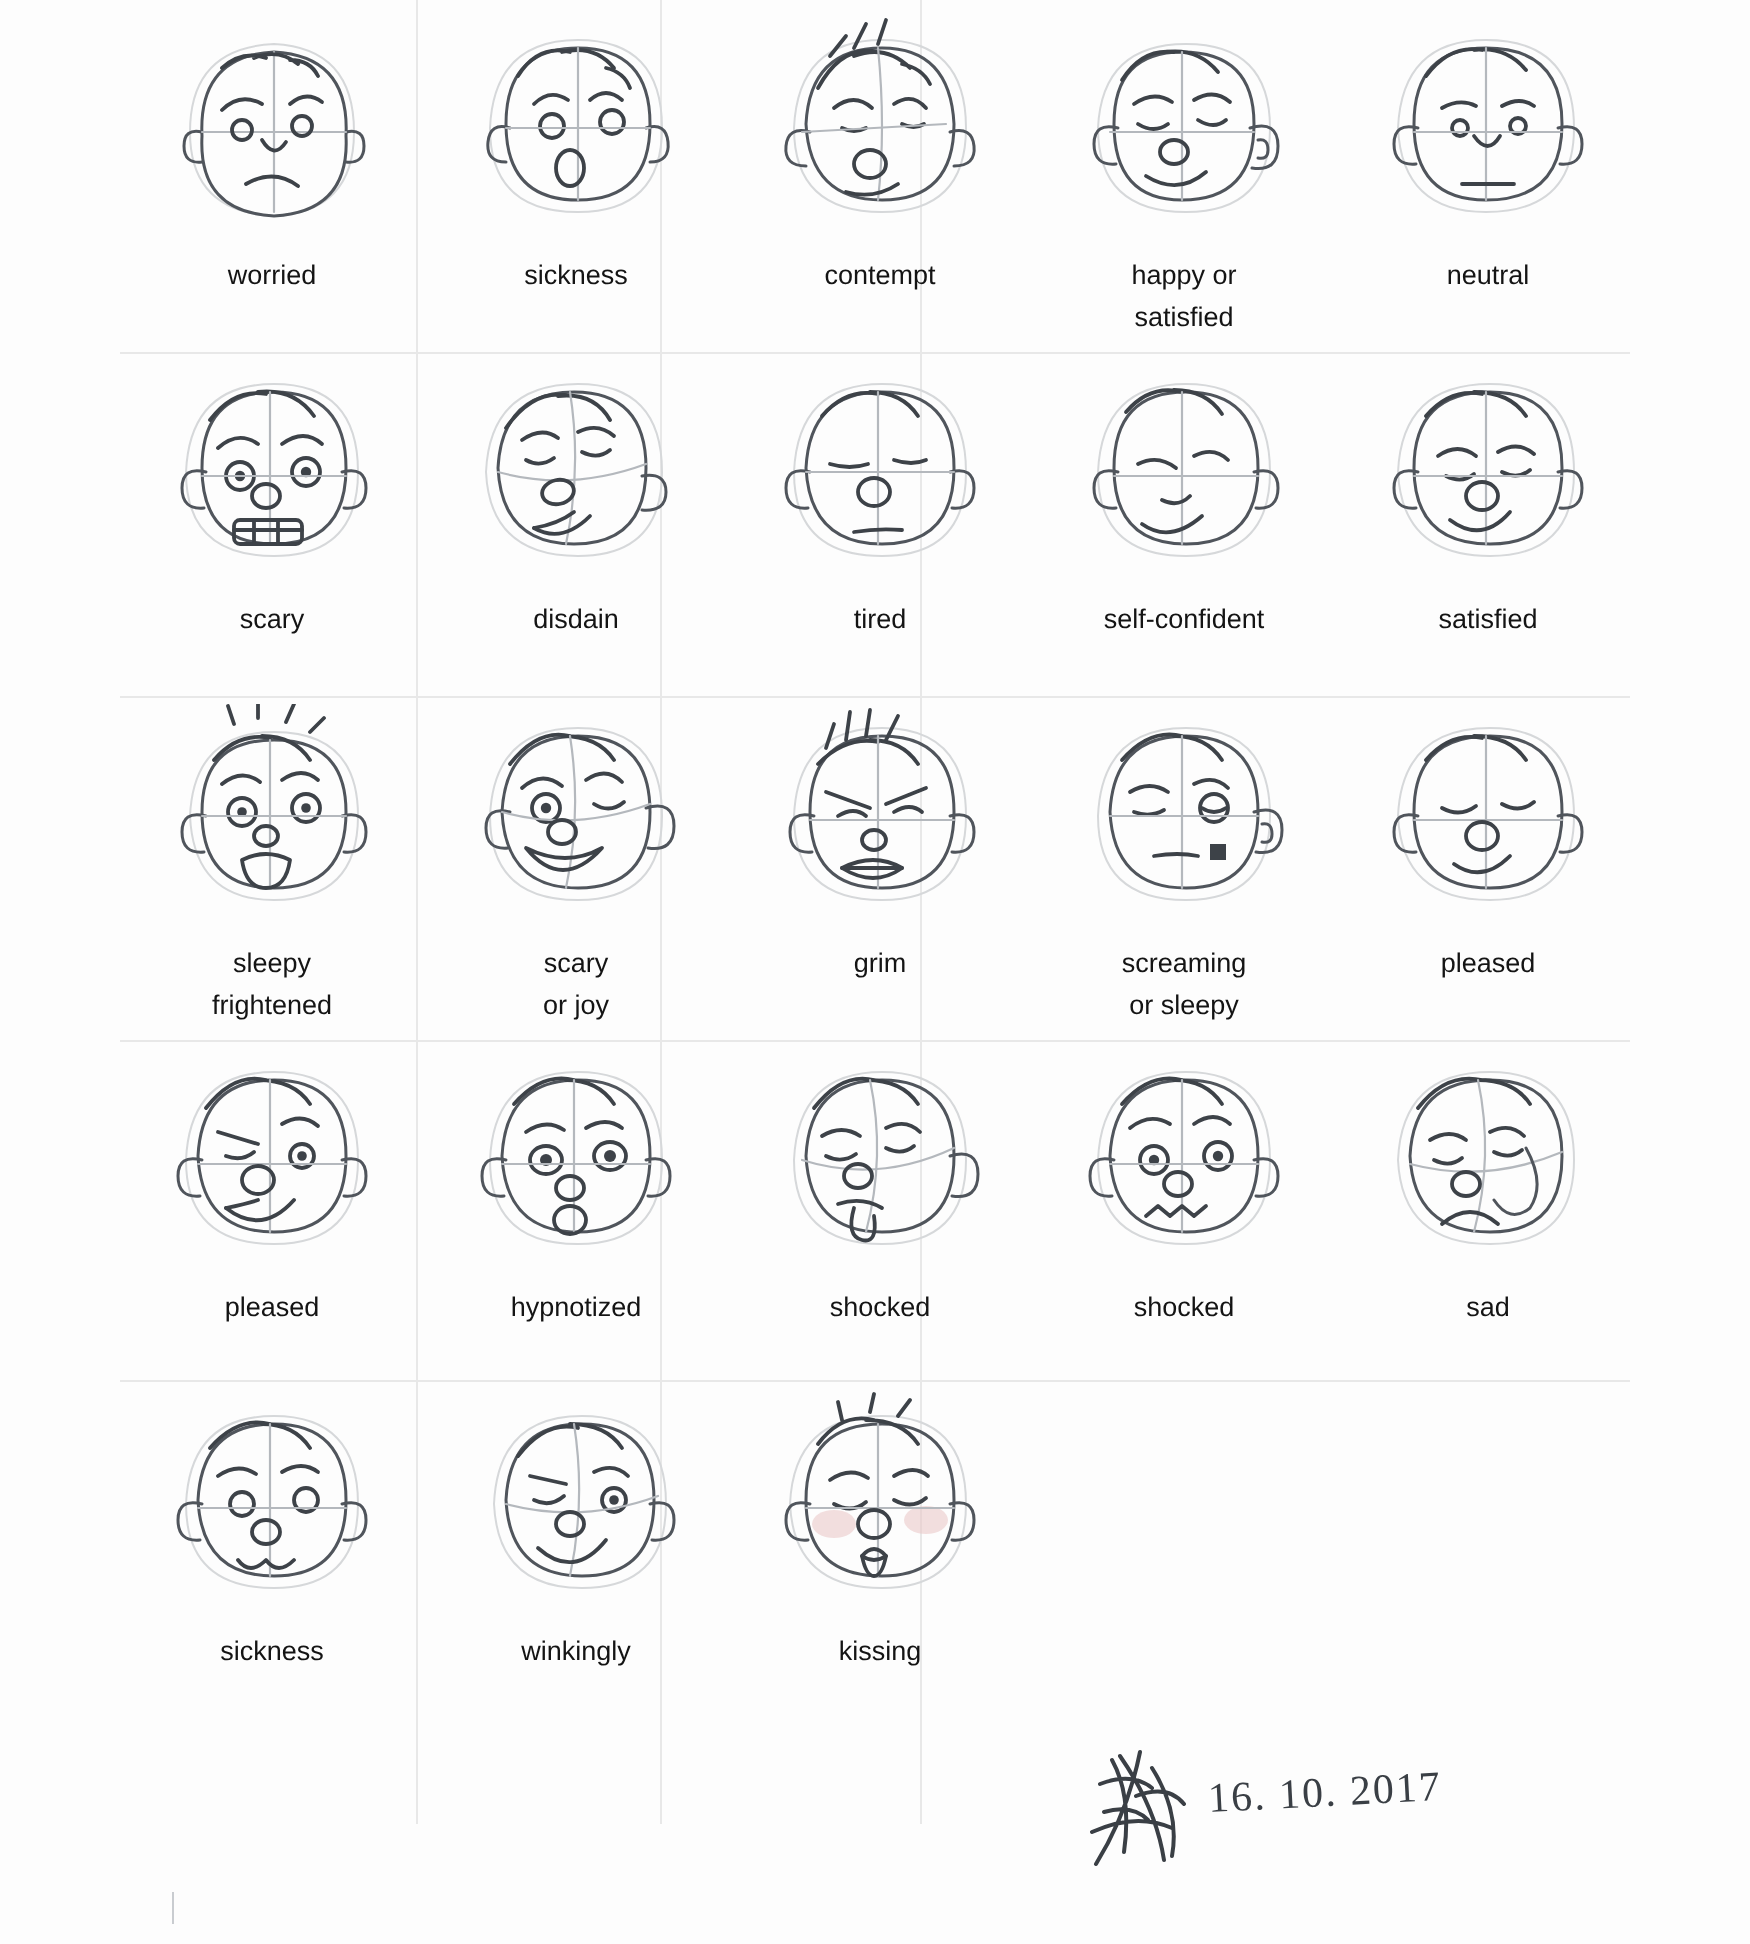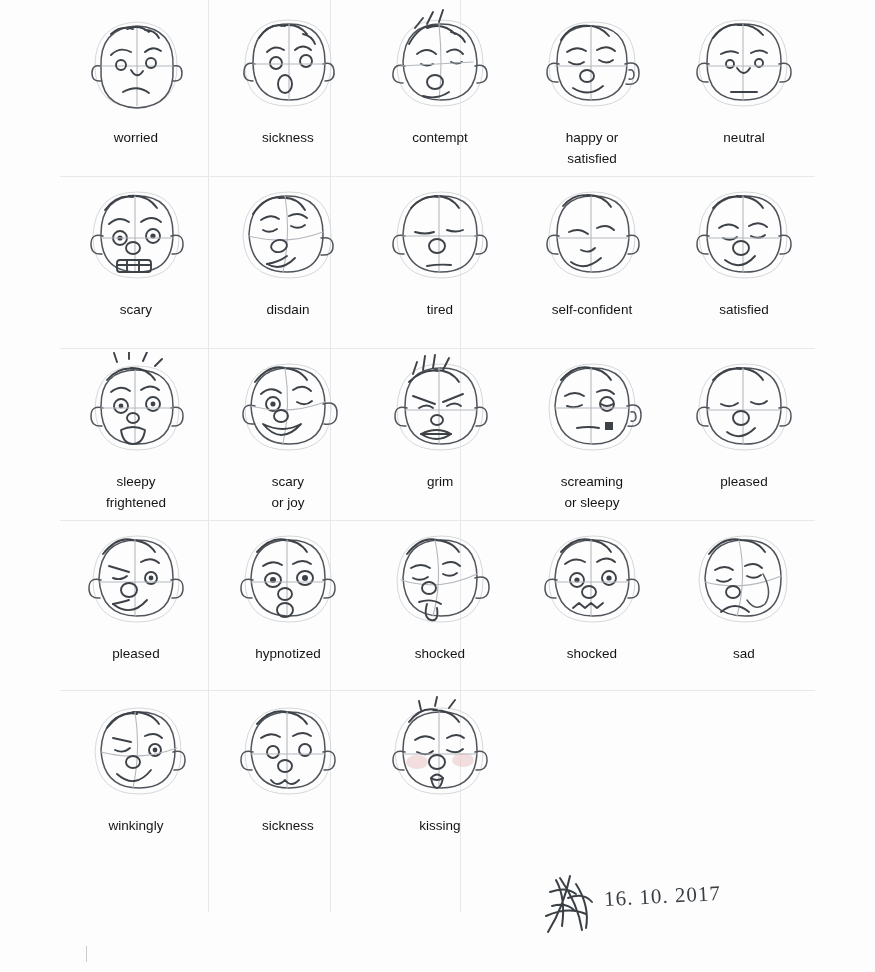--- a/index.html
+++ b/index.html
@@ -614,20 +614,43 @@
       </svg>
     </div>
     <div class="caption">
       <div>sad</div>
     </div>
   </div>
 
   <div class="cell">
     <div class="face-box">
       <svg viewBox="0 0 130 118">
+        <path class="ink-xl" d="M22 56 q2 -44 44 -44 q42 0 42 44 q0 42 -42 42 q-44 0 -44 -42z"></path>
+        <path class="ink" d="M28 54 q2 -38 38 -38 q36 0 36 38 q0 38 -36 38 q-36 0 -38 -38z"></path>
+        <path class="ink" d="M100 56 q12 -3 12 8 q0 11 -11 10"></path>
+        <path class="ink" d="M30 56 q-12 -3 -12 8 q0 11 11 10"></path>
+        <path class="ink-d" d="M34 28 q14 -16 30 -12 M60 16 q16 0 24 12"></path>
+        <path class="ink-d" d="M38 42 q10 -7 19 -1"></path>
+        <path class="ink-d" d="M70 40 q10 -6 18 0"></path>
+        <circle class="ink-d" cx="50" cy="56" r="6"></circle>
+        <circle class="ink-d" cx="82" cy="54" r="6"></circle>
+        <path class="ink-l" d="M28 58 h74"></path>
+        <path class="ink-l" d="M64 16 v76"></path>
+        <ellipse class="ink-d" cx="62" cy="70" rx="7" ry="6"></ellipse>
+        <path class="ink-d" d="M48 84 q6 8 14 0 q6 8 14 0"></path>
+      </svg>
+    </div>
+    <div class="caption">
+      <div>sickness</div>
+    </div>
+  </div>
+
+  <div class="cell">
+    <div class="face-box">
+      <svg viewBox="0 0 130 118">
         <path class="ink-xl" d="M24 56 q2 -44 44 -44 q42 0 42 44 q0 42 -42 42 q-42 0 -44 -42z"></path>
         <path class="ink" d="M30 54 q2 -38 38 -38 q36 0 36 38 q0 38 -36 38 q-36 0 -38 -38z"></path>
         <path class="ink" d="M102 56 q12 -3 12 8 q0 11 -11 10"></path>
         <path class="ink-d" d="M36 32 q14 -18 30 -14 M62 16 q18 0 26 12"></path>
         <path class="ink-d" d="M42 42 l18 4"></path>
         <path class="ink-d" d="M74 40 q10 -5 17 2"></path>
         <path class="ink-d" d="M44 54 q8 4 15 -2"></path>
         <circle class="ink-d" cx="84" cy="54" r="6"></circle>
         <circle cx="84" cy="54" r="2.4" fill="#3d4248"></circle>
         <path class="ink-l" d="M30 56 q38 10 76 -4"></path>
@@ -637,43 +660,20 @@
       </svg>
     </div>
     <div class="caption">
       <div>winkingly</div>
     </div>
   </div>
 
   <div class="cell">
     <div class="face-box">
       <svg viewBox="0 0 130 118">
-        <path class="ink-xl" d="M22 56 q2 -44 44 -44 q42 0 42 44 q0 42 -42 42 q-44 0 -44 -42z"></path>
-        <path class="ink" d="M28 54 q2 -38 38 -38 q36 0 36 38 q0 38 -36 38 q-36 0 -38 -38z"></path>
-        <path class="ink" d="M100 56 q12 -3 12 8 q0 11 -11 10"></path>
-        <path class="ink" d="M30 56 q-12 -3 -12 8 q0 11 11 10"></path>
-        <path class="ink-d" d="M34 28 q14 -16 30 -12 M60 16 q16 0 24 12"></path>
-        <path class="ink-d" d="M38 42 q10 -7 19 -1"></path>
-        <path class="ink-d" d="M70 40 q10 -6 18 0"></path>
-        <circle class="ink-d" cx="50" cy="56" r="6"></circle>
-        <circle class="ink-d" cx="82" cy="54" r="6"></circle>
-        <path class="ink-l" d="M28 58 h74"></path>
-        <path class="ink-l" d="M64 16 v76"></path>
-        <ellipse class="ink-d" cx="62" cy="70" rx="7" ry="6"></ellipse>
-        <path class="ink-d" d="M48 84 q6 8 14 0 q6 8 14 0"></path>
-      </svg>
-    </div>
-    <div class="caption">
-      <div>sickness</div>
-    </div>
-  </div>
-
-  <div class="cell">
-    <div class="face-box">
-      <svg viewBox="0 0 130 118">
         <path class="ink-xl" d="M20 56 q2 -44 46 -44 q42 0 42 44 q0 42 -42 42 q-44 0 -46 -42z"></path>
         <path class="ink" d="M28 54 q0 -38 38 -38 q36 0 36 38 q0 38 -36 38 q-38 0 -38 -38z"></path>
         <path class="ink" d="M100 56 q12 -3 12 8 q0 11 -11 10"></path>
         <path class="ink" d="M30 56 q-12 -3 -12 8 q0 11 11 10"></path>
         <path class="ink-d" d="M34 26 q12 -16 28 -12 M58 14 q18 0 26 12 M74 12 l6 -8 M60 10 l2 -9 M46 14 l-2 -9"></path>
         <ellipse class="blush" cx="42" cy="66" rx="11" ry="7"></ellipse>
         <ellipse class="blush" cx="88" cy="64" rx="11" ry="7"></ellipse>
         <path class="ink-d" d="M40 44 q10 -7 19 -1"></path>
         <path class="ink-d" d="M72 42 q10 -6 17 0"></path>
         <path class="ink-d" d="M42 56 q9 5 16 -1"></path>

